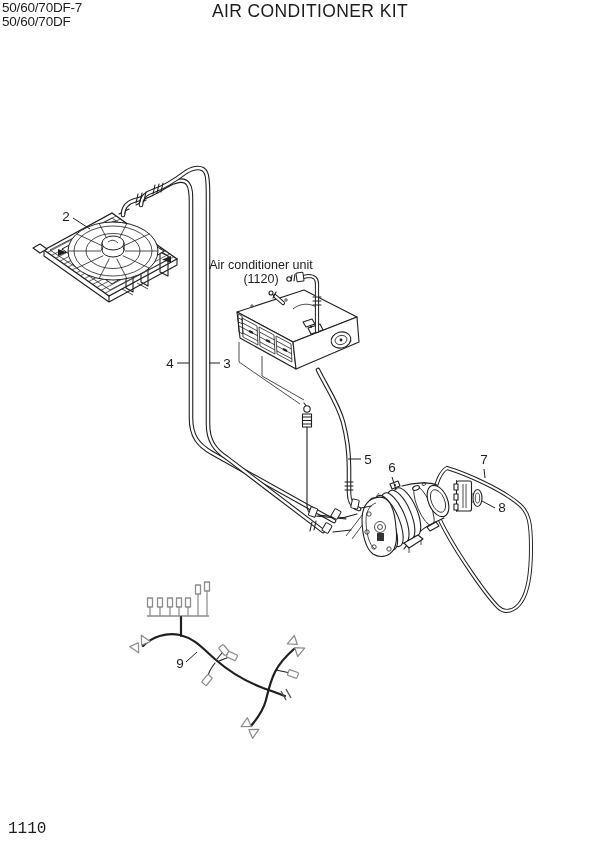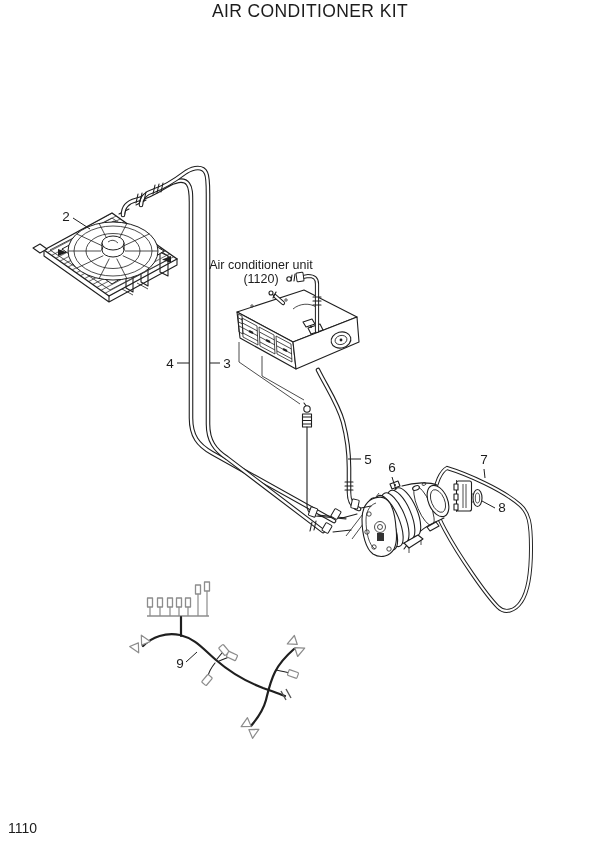--- a/index.html
+++ b/index.html
@@ -2,21 +2,21 @@
 <html><head>
 <meta charset="utf-8">
 <style>
   html,body{margin:0;padding:0;background:#fff;}
   body{width:600px;height:849px;position:relative;overflow:hidden;
        font-family:"Liberation Sans", sans-serif;color:#1c1c1c;}
   .page{position:absolute;inset:0;background:#fff;}
   .hdr-models{position:absolute;left:2px;top:1px;font-size:13.5px;line-height:14px;letter-spacing:-0.2px;}
   .page-title{position:absolute;left:0;right:0;top:1px;margin:0;text-align:center;
               font-size:17.5px;font-weight:normal;letter-spacing:0.4px;transform:translateX(10px);}
-  .page-number{position:absolute;left:8px;top:820px;font-size:14px;}
+  .page-number{position:absolute;left:8px;top:820px;font-size:16px;font-family:Liberation Mono, monospace;}
   svg{position:absolute;left:0;top:0;}
   .ln{stroke:#1f1f1f;stroke-width:1.1;fill:none;stroke-linecap:round;stroke-linejoin:round;}
   .lnf{stroke:#1f1f1f;stroke-width:1.1;fill:#fff;stroke-linejoin:round;}
   .thin{stroke:#1f1f1f;stroke-width:0.8;fill:none;stroke-linejoin:round;}
   .tube-o{stroke:#1f1f1f;stroke-width:4.6;fill:none;stroke-linecap:round;stroke-linejoin:round;}
   .tube-i{stroke:#ffffff;stroke-width:2.4;fill:none;stroke-linecap:round;stroke-linejoin:round;}
   .pipe-o{stroke:#1f1f1f;stroke-width:4.2;fill:none;stroke-linecap:round;}
   .pipe-i{stroke:#ffffff;stroke-width:2.2;fill:none;stroke-linecap:round;}
   .belt-o{stroke:#1f1f1f;stroke-width:4;fill:none;}
   .belt-i{stroke:#ffffff;stroke-width:2.1;fill:none;}
@@ -25,20 +25,24 @@
   .tick{stroke:#1f1f1f;stroke-width:1.1;fill:none;stroke-linecap:round;}
   .leader{stroke:#1f1f1f;stroke-width:1;fill:none;}
   .callout{font-family:"Liberation Sans",sans-serif;font-size:13.5px;fill:#1c1c1c;}
   .unit-label{font-family:"Liberation Sans",sans-serif;font-size:12.5px;fill:#1c1c1c;}
 </style>
 </head>
 <body>
 
 <div class="page">
 
+  <div class="hdr-models">
+    <div>50/60/70DF-7</div>
+    <div>50/60/70DF</div>
+  </div>
 
   <h1 class="page-title">AIR CONDITIONER KIT</h1>
 
   <svg width="600" height="849" viewBox="0 0 600 849">
     <defs>
       <pattern id="fins" width="4.5" height="4.5" patternUnits="userSpaceOnUse" patternTransform="rotate(-28)">
         <path d="M0,2.2 H4.5" stroke="#4a4a4a" stroke-width="0.8"></path>
       </pattern>
       <path id="hose4" d="M123,215 C123,207 128,202 136,200 C148,197 158,191 166,186 C174,181 184,178 188,184 C191,188 191,194 191,202 L191,418 C191,436 198,445 212,453 L334,521"></path>
       <path id="hose3" d="M141,205 C141,198 146,193 153,191 C165,187 178,178 186,172 C194,167 203,166 206,173 C208,177 208,184 208,194 L208,424 C208,441 215,450 227,458 L323,531"></path>

